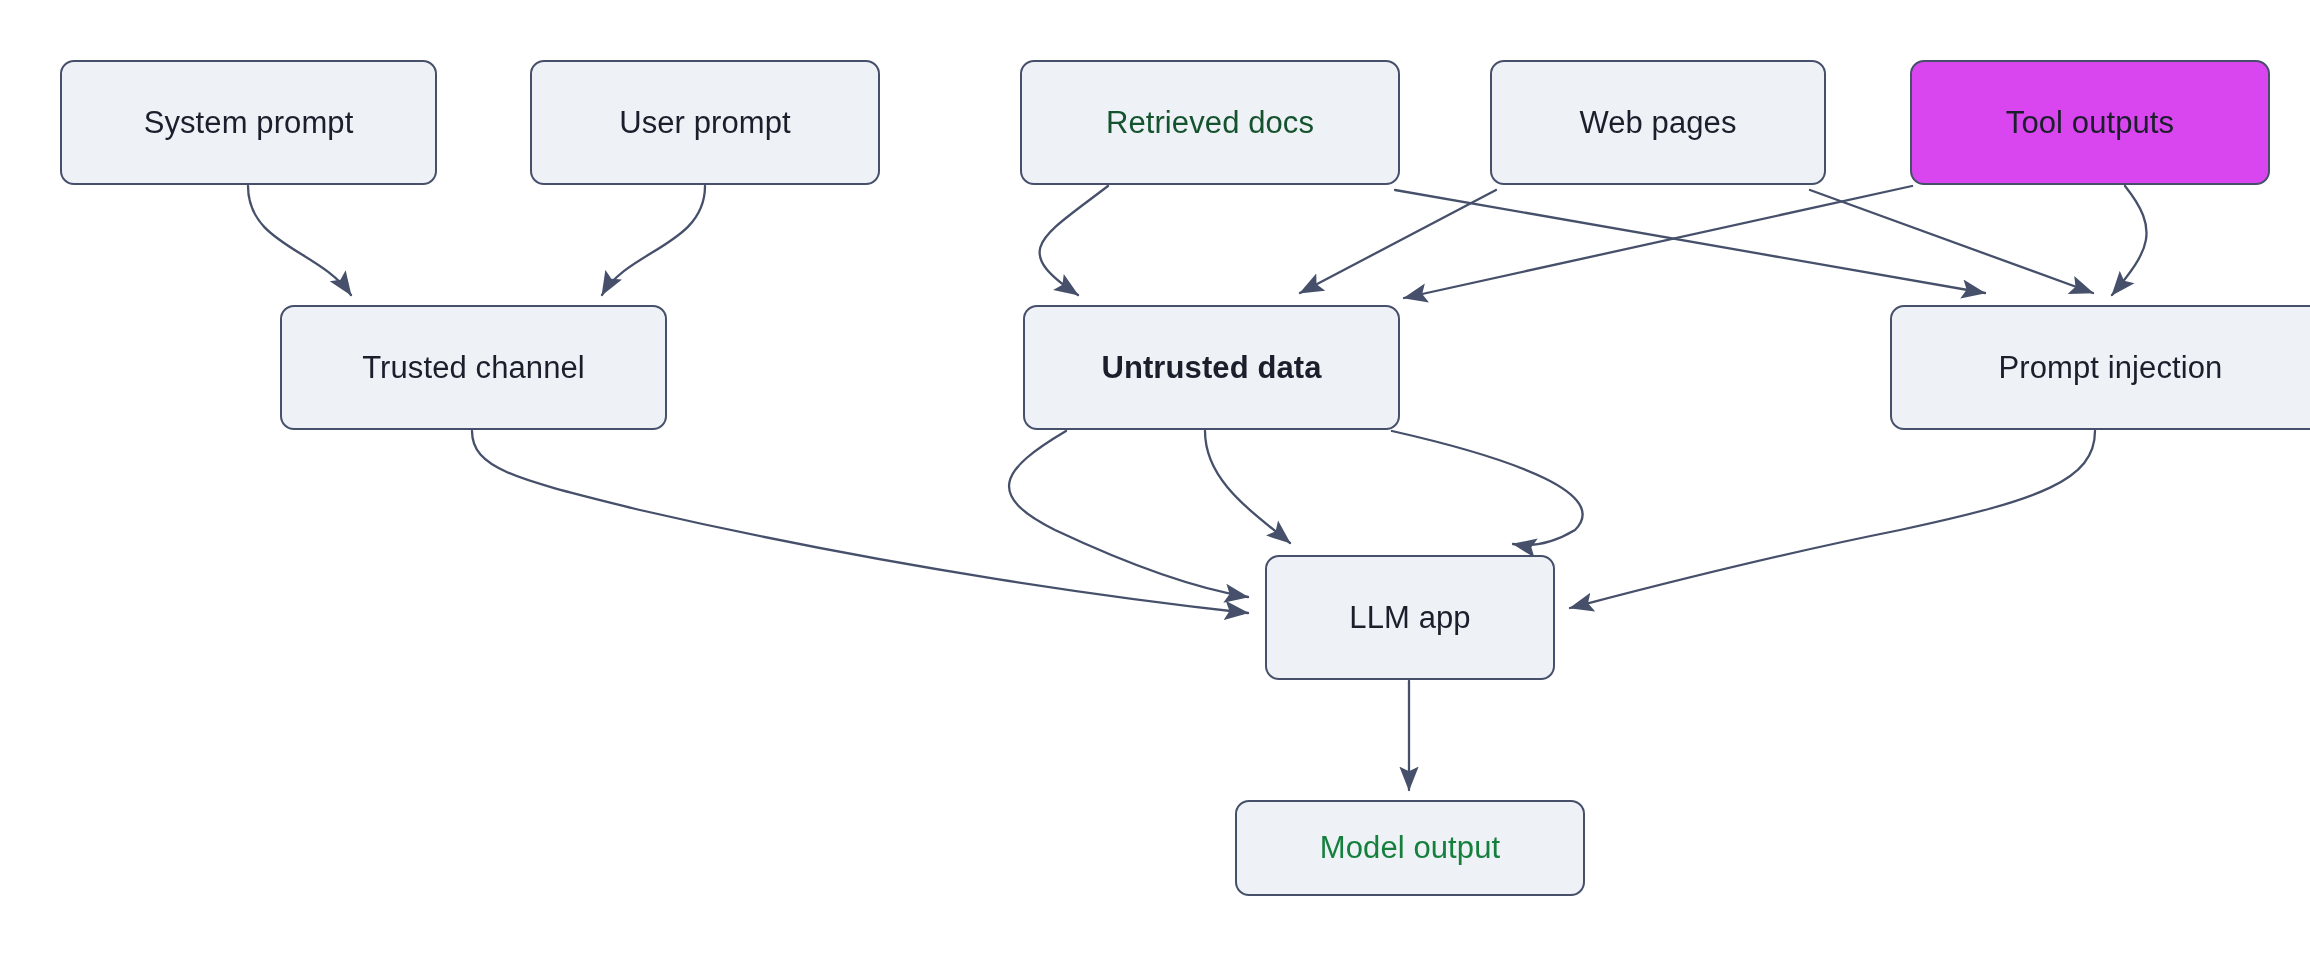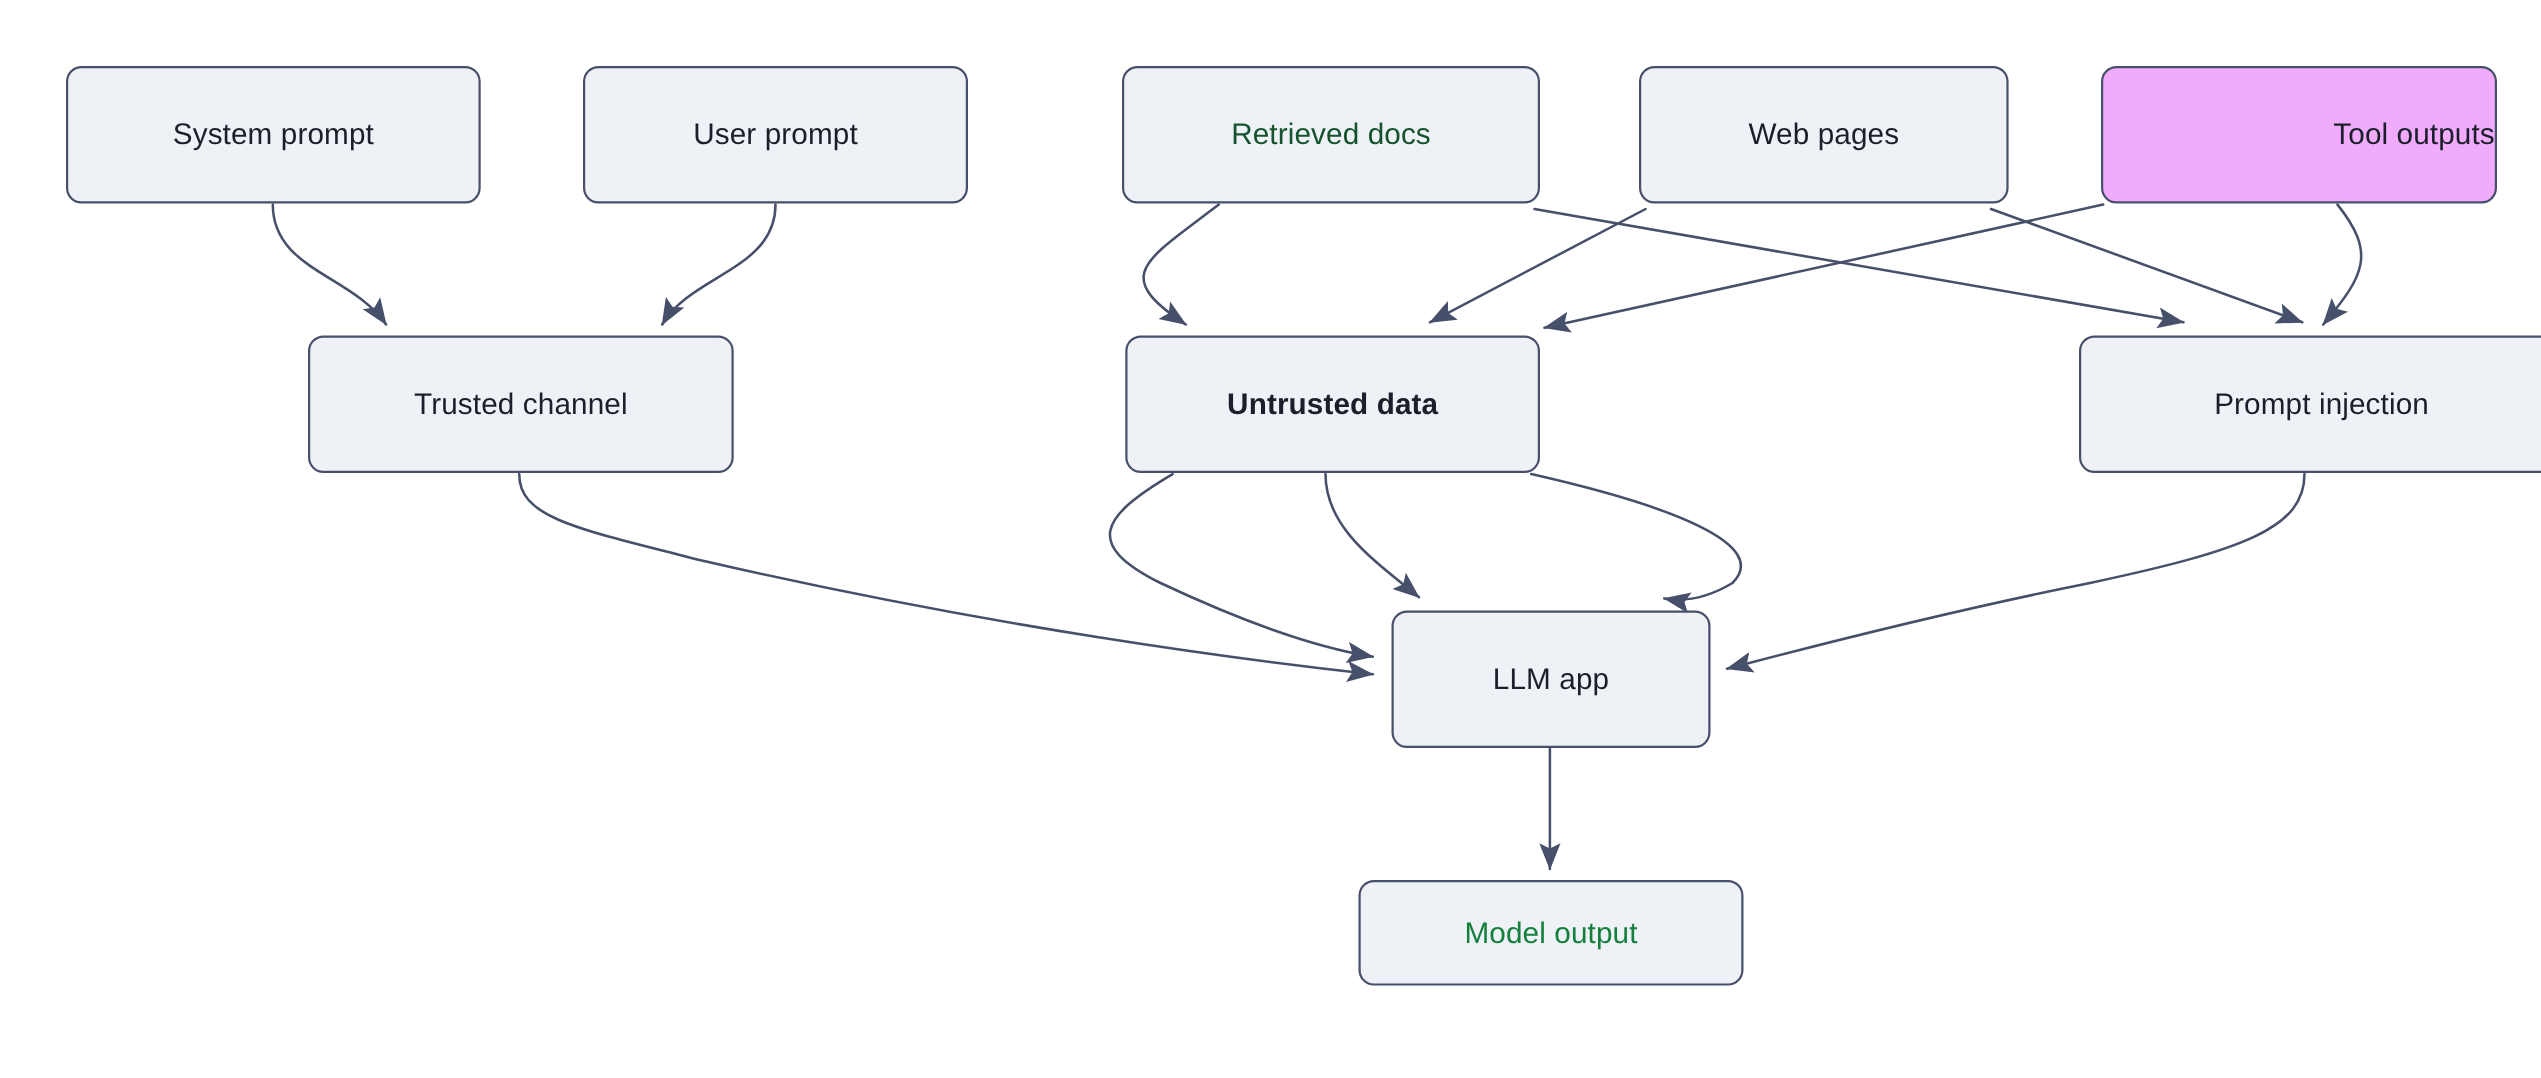--- a/index.html
+++ b/index.html
@@ -12,21 +12,21 @@
   #diagram-root{position:relative;width:2310px;height:980px;background:#ffffff;}
   #edge-layer{position:absolute;inset:0;width:2310px;height:980px;}
   .node{
     position:absolute;
     box-sizing:border-box;
     background:#eef1f6;
     border:2.2px solid #46506a;
     border-radius:14px;
     display:flex;align-items:center;justify-content:center;
     color:#1a1f2b;
-    font-size:27px;
+    font-size:31px;
     line-height:1.2;
     letter-spacing:.1px;
     text-align:center;
     z-index:3;
     white-space:nowrap;
     user-select:none;
   }
   .node-label{pointer-events:none;}
 </style>
 </head>
@@ -62,21 +62,21 @@
       </div>
       <div class="node" style="left: 530px; top: 60px; width: 350px; height: 125px; background: rgb(238, 241, 246); border-color: rgb(70, 80, 106); color: rgb(26, 31, 43);">
         <span class="node-label">User prompt</span>
       </div>
       <div class="node" style="left: 1020px; top: 60px; width: 380px; height: 125px; background: rgb(238, 241, 246); border-color: rgb(70, 80, 106); color: #14532d;">
         <span class="node-label">Retrieved docs</span>
       </div>
       <div class="node" style="left: 1490px; top: 60px; width: 336px; height: 125px; background: rgb(238, 241, 246); border-color: rgb(70, 80, 106); color: rgb(26, 31, 43);">
         <span class="node-label">Web pages</span>
       </div>
-      <div class="node" style="left: 1910px; top: 60px; width: 360px; height: 125px; background: #f0abfc; border-color: rgb(70, 80, 106); color: rgb(26, 31, 43); justify-content: flex-end;">
+      <div class="node" style="left: 1910px; top: 60px; width: 360px; height: 125px; background: #d946ef; border-color: rgb(70, 80, 106); color: rgb(26, 31, 43);">
         <span class="node-label">Tool outputs</span>
       </div>
       <div class="node" style="left: 280px; top: 305px; width: 387px; height: 125px; background: rgb(238, 241, 246); border-color: rgb(70, 80, 106); color: rgb(26, 31, 43);">
         <span class="node-label">Trusted channel</span>
       </div>
       <div class="node" style="left: 1023px; top: 305px; width: 377px; height: 125px; background: rgb(238, 241, 246); border-color: rgb(70, 80, 106); color: rgb(26, 31, 43); font-weight: bold;">
         <span class="node-label">Untrusted data</span>
       </div>
       <div class="node" style="left: 1890px; top: 305px; width: 441px; height: 125px; background: rgb(238, 241, 246); border-color: rgb(70, 80, 106); color: rgb(26, 31, 43);">
         <span class="node-label">Prompt injection</span>

